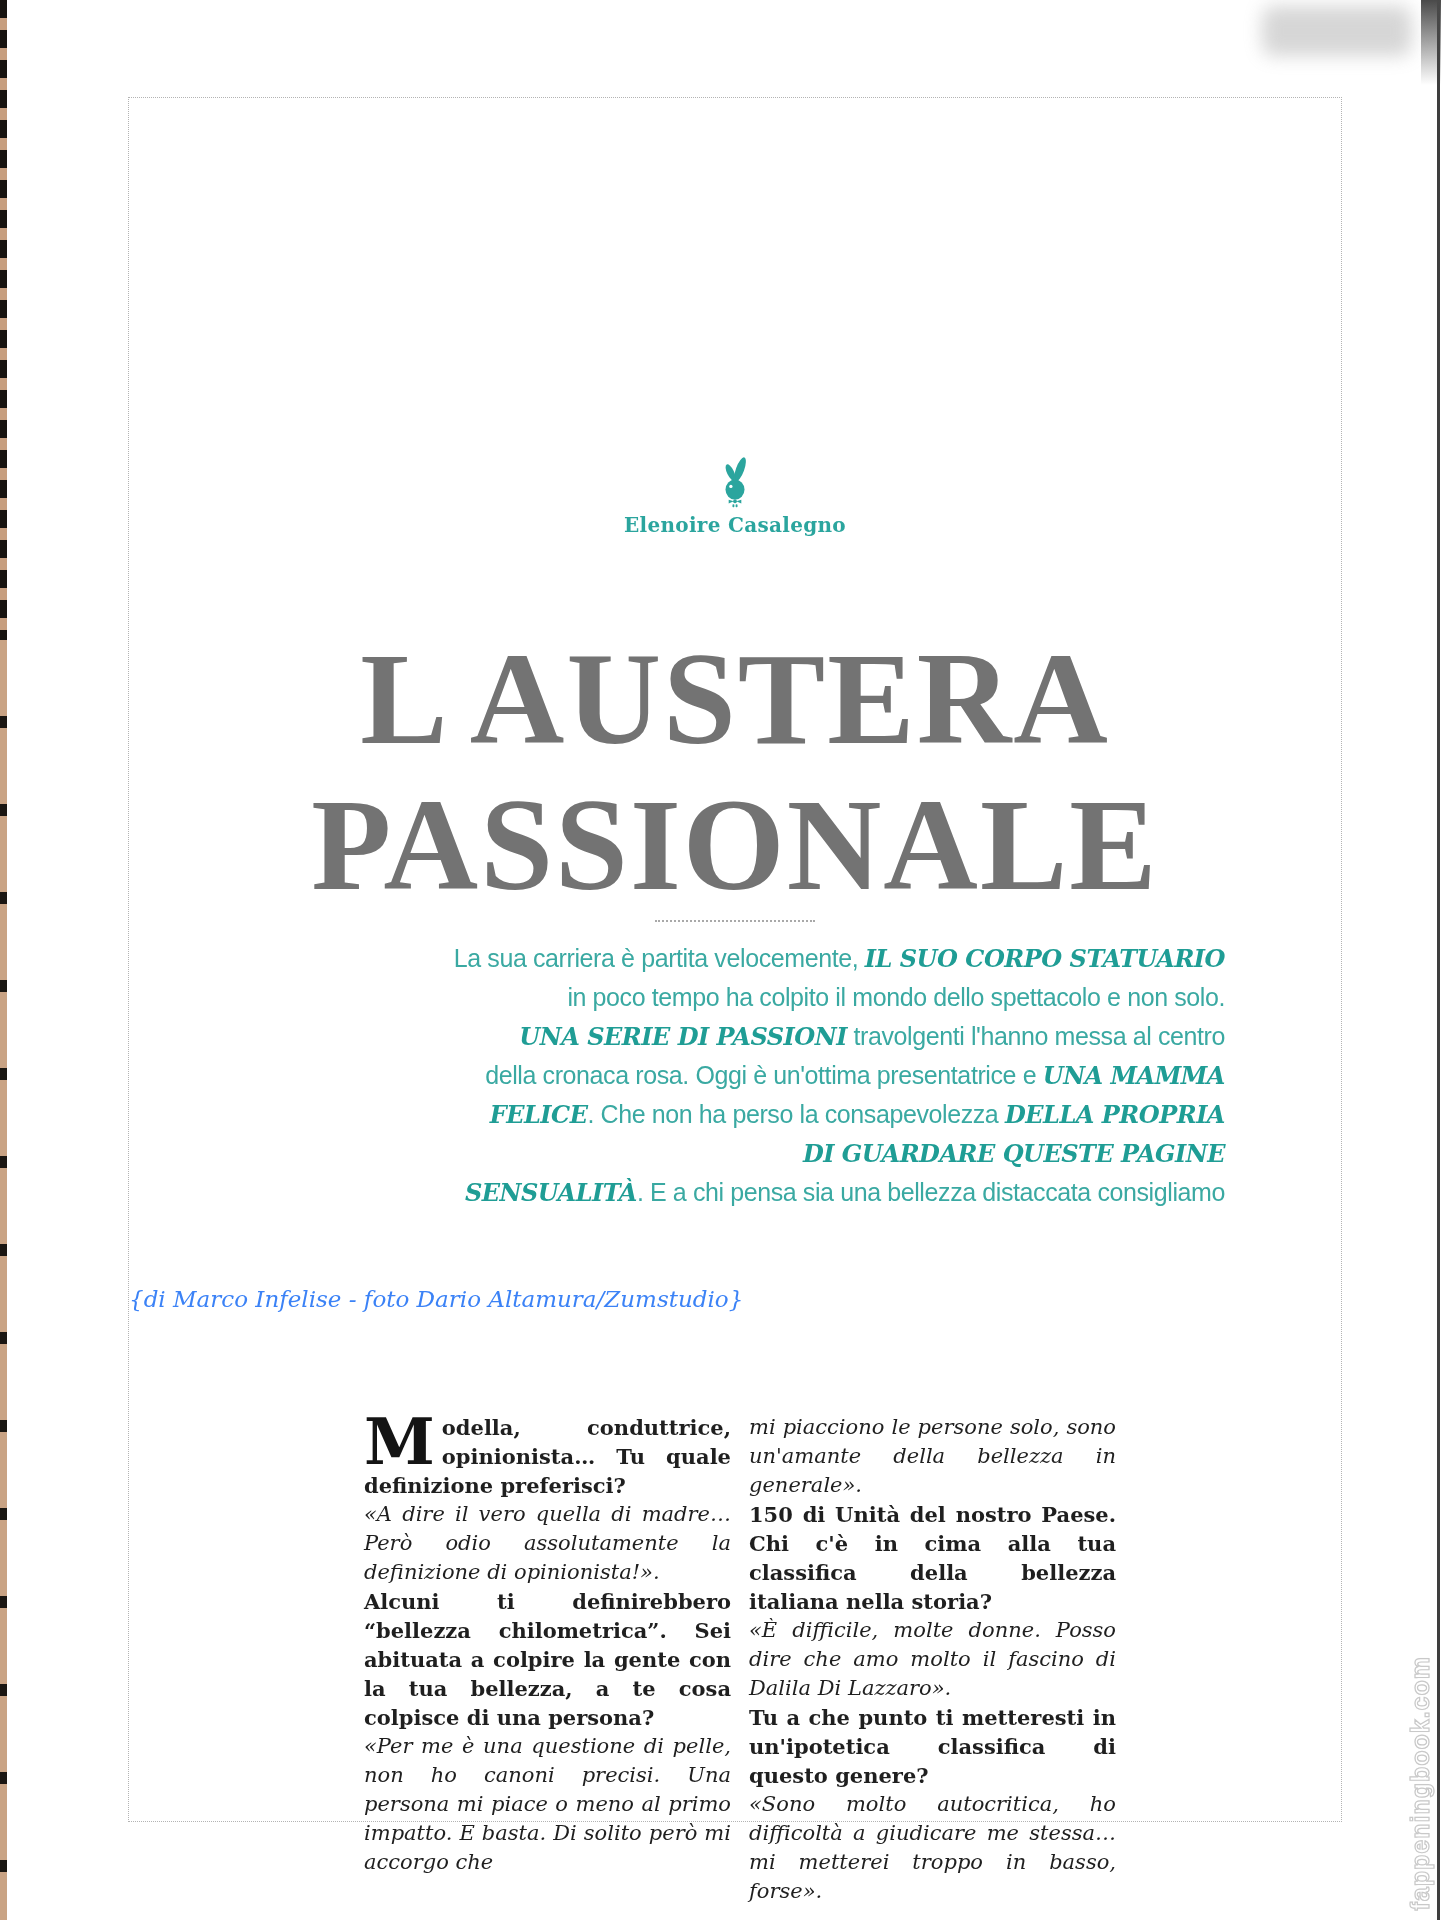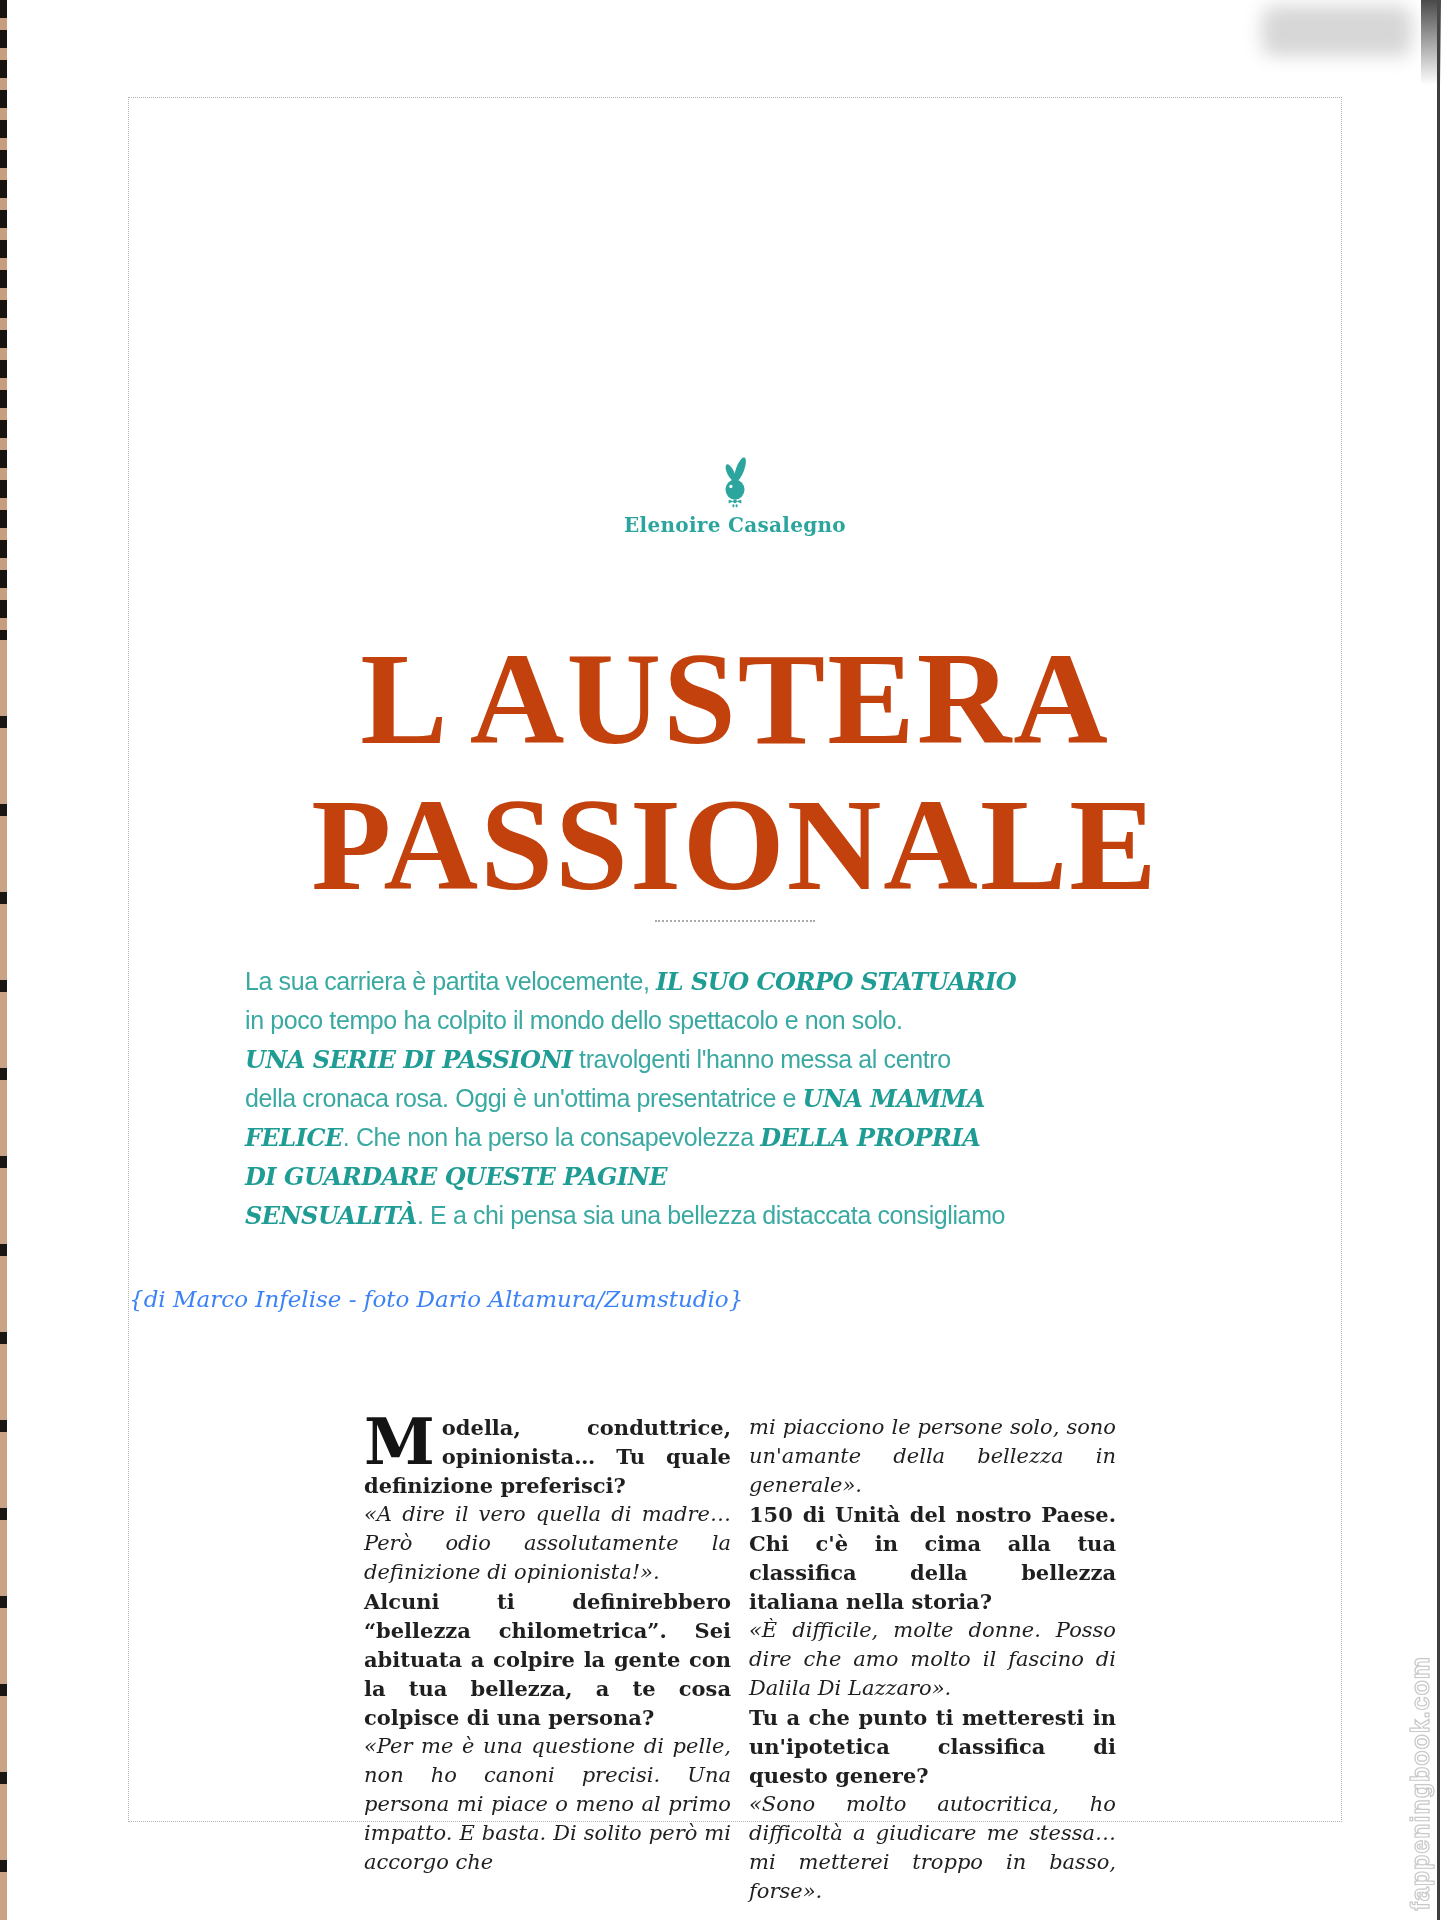--- a/index.html
+++ b/index.html
@@ -40,29 +40,29 @@
   }
   .logo-wrap { position:absolute; top:355px; left:0; width:100%; text-align:center; }
   .brand {
     position:absolute; top:415px; left:0; width:100%; text-align:center;
     font-family:"DejaVu Serif", serif; font-weight:600; font-size:20px;
     color:#2ba59e; letter-spacing:0.3px;
   }
   .title {
     position:absolute; top:528px; left:0; width:100%; text-align:center;
     font-family:"Liberation Serif", serif; font-weight:700;
-    font-size:131px; line-height:146px; color:#c2410c; letter-spacing:2px;
+    font-size:131px; line-height:146px; color:#737373; letter-spacing:2px;
   }
   .divider {
     position:absolute; top:822px; left:50%; margin-left:-80px; width:160px;
     border-top:2px dotted #a9a9a9;
   }
   .intro {
-    position:absolute; top:864px; left:50%; transform:translateX(-50%);
-    width:980px; text-align:left; line-height:39px; white-space:nowrap;
+    position:absolute; top:841px; left:50%; transform:translateX(-50%);
+    width:980px; text-align:right; line-height:39px; white-space:nowrap;
   }
   .intro-line { font-size:25px; letter-spacing:-0.4px; color:#3aa9a2; }
   .intro-line .em {
     font-family:"DejaVu Serif", serif; font-style:italic; font-weight:700;
     font-size:24px; letter-spacing:-0.5px; color:#1f9d95;
   }
   .byline {
     position:absolute; top:1188px; left:0; width:100%; text-align:left;
     font-family:"DejaVu Serif", serif; font-style:italic; font-size:23px; color:#3b82f6;
   }

